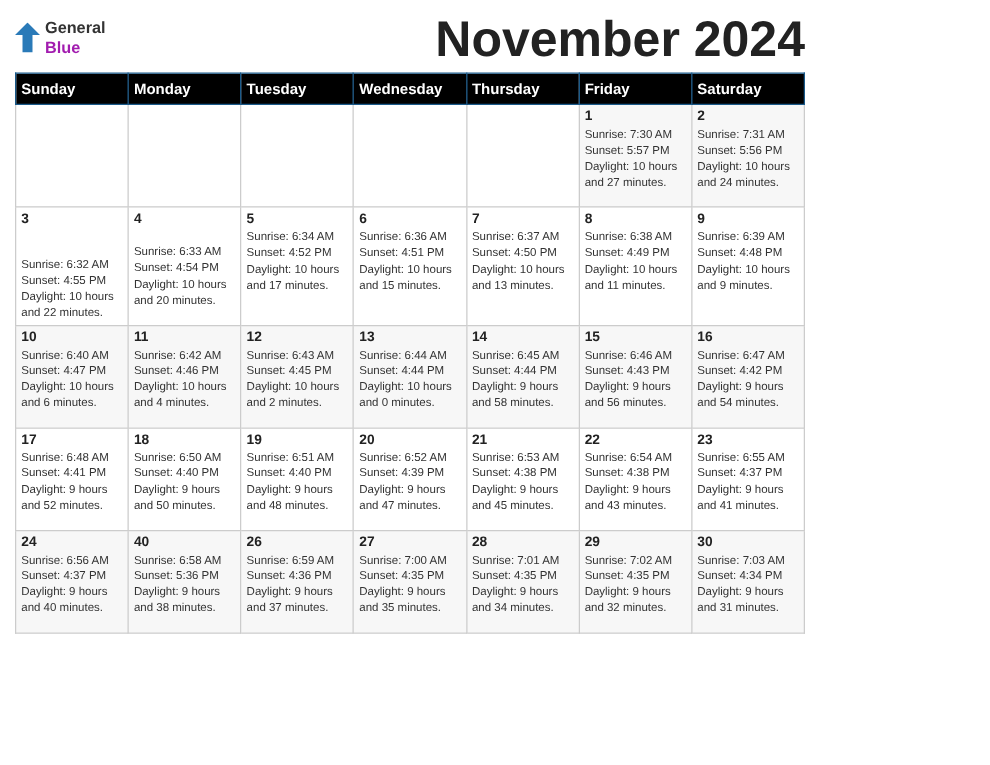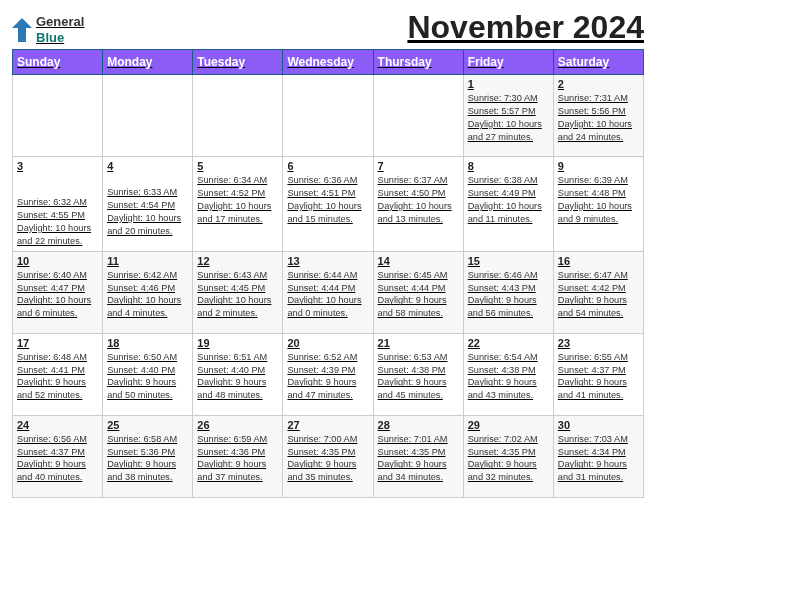--- a/index.html
+++ b/index.html
@@ -6,54 +6,53 @@
     body {
       font-family: Arial, sans-serif;
       background: #fff;
       width: 792px;
       height: 612px;
       overflow: hidden;
     }
     .page {
       width: 656px;
       padding: 10px 12px;
-      text-decoration: underline;
     }
     .header-row {
       display: flex;
       align-items: flex-start;
       justify-content: space-between;
       margin-bottom: 4px;
     }
     .logo {
       display: flex;
       align-items: center;
       gap: 2px;
       margin-top: 4px;
     }
     .title-block {
       text-align: right;
     }
     .month-title {
-      font-size: 32px;
+      font-size: 40px;
       font-weight: bold;
       color: #222;
       line-height: 1.1;
     }
     .subtitle {
       font-size: 14px;
       color: #444;
     }
     table {
       width: 100%;
       border-collapse: collapse;
       table-layout: fixed;
     }
     thead tr th {
-      background-color: #8b5cf6;
+      background-color: #000000;
       color: #fff;
       font-size: 12px;
       font-weight: bold;
       padding: 5px 4px;
       text-align: left;
       border: 1px solid #1a5a8a;
     }
     tbody tr td {
       border: 1px solid #ccc;
       vertical-align: top;
@@ -88,21 +87,21 @@
 <div class="page">
   <div class="header-row">
     <div class="logo">
     <div style="font-size:13px; font-weight:bold; color:#333; line-height:1.2; display:flex; align-items:center; gap:4px;">
       <svg width="20" height="24" viewBox="0 0 20 24">
         <polygon points="10,0 20,10 14,10 14,24 6,24 6,10 0,10" fill="#2a7ab8"></polygon>
         <polygon points="14,2 20,8 16,4" fill="#1a5a8a"></polygon>
       </svg>
       <div>
         <div style="color:#333">General</div>
-        <div style="color:#0f766e">Blue</div>
+        <div style="color:#a21caf">Blue</div>
       </div>
     </div>
   </div>
     <div class="title-block">
       <div class="month-title">November 2024</div>
     </div>
   </div>
 
   <table>
     <thead>
@@ -269,21 +268,21 @@
           </td>
         </tr>
         <tr>
           <td>
             <span class="day-num">24</span>
             <div class="cell-text" style="white-space: pre-line;">Sunrise: 6:56 AM
 Sunset: 4:37 PM
 Daylight: 9 hours and 40 minutes.</div>
           </td>
           <td>
-            <span class="day-num">25</span>
+            <span class="day-num">40</span>
             <div class="cell-text" style="white-space: pre-line;">Sunrise: 6:58 AM
 Sunset: 5:36 PM
 Daylight: 9 hours and 38 minutes.</div>
           </td>
           <td>
             <span class="day-num">26</span>
             <div class="cell-text" style="white-space: pre-line;">Sunrise: 6:59 AM
 Sunset: 4:36 PM
 Daylight: 9 hours and 37 minutes.</div>
           </td>

